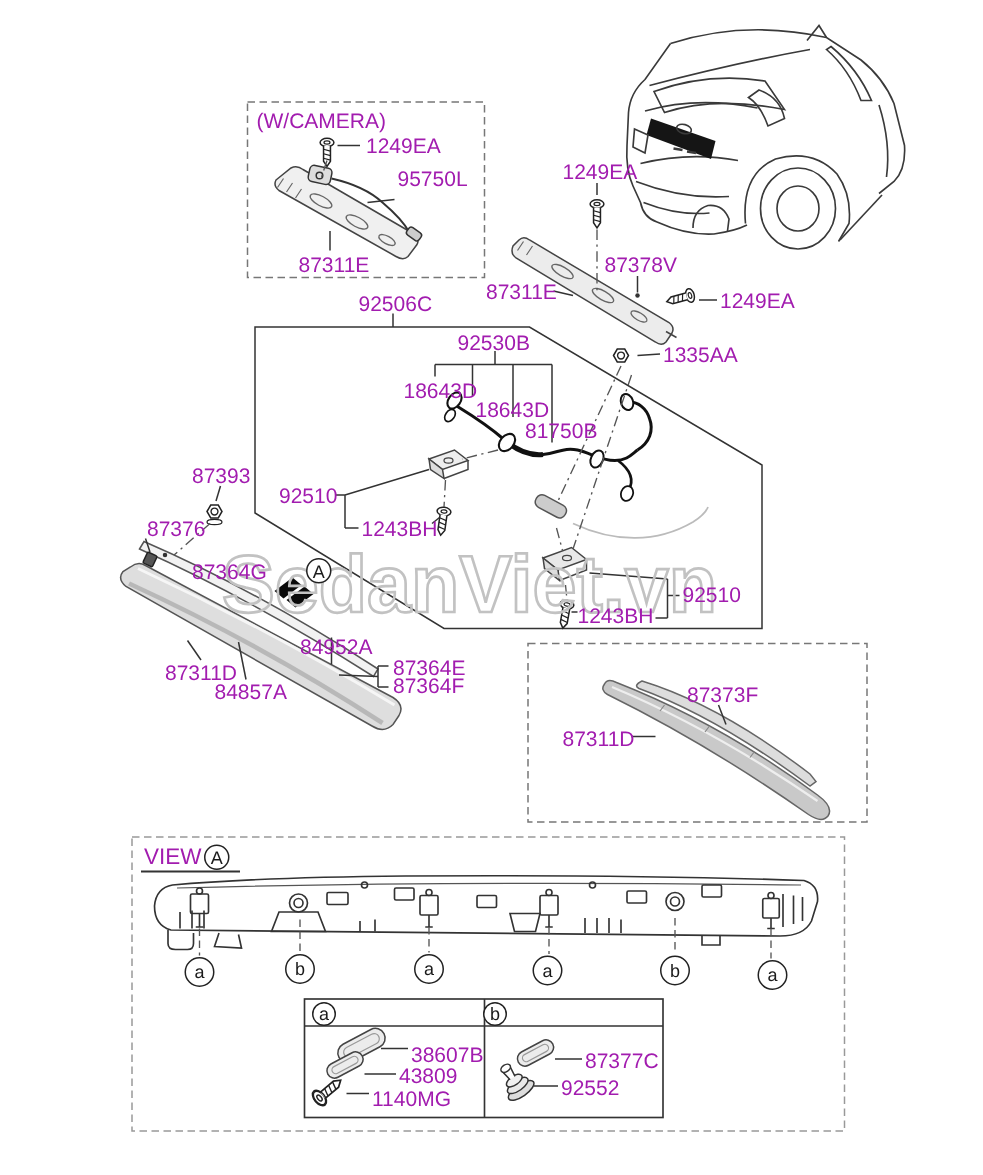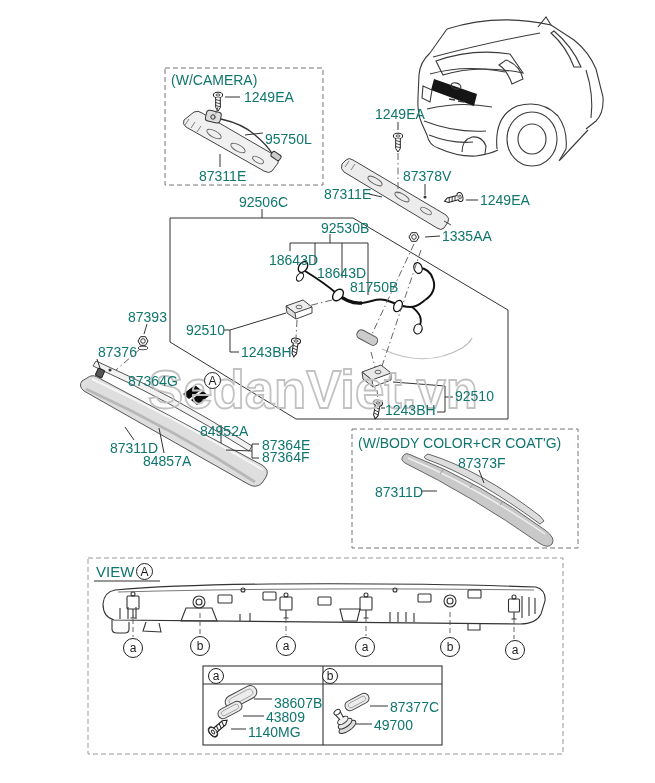--- a/index.html
+++ b/index.html
@@ -1,19 +1,19 @@
 <!DOCTYPE html>
 <html><head>
 <meta charset="utf-8">
 <style>
   html,body{margin:0;padding:0;background:#fff;}
   .stage{position:relative;width:655px;height:783px;background:#fff;overflow:hidden;
          font-family:"Liberation Sans",sans-serif;}
   svg.art{position:absolute;left:0;top:0;}
-  .lbl{position:absolute;font:14px/1.05 "Liberation Sans",sans-serif;color:#0f766e;white-space:nowrap;}
+  .lbl{position:absolute;font:14px/1.05 "Liberation Sans",sans-serif;color:#a21caf;white-space:nowrap;}
   .circ{position:absolute;border:1.3px solid #222;border-radius:50%;background:#fff;
         display:flex;align-items:center;justify-content:center;
         font:12px "Liberation Sans",sans-serif;color:#1b1b1b;box-sizing:border-box;}
 </style>
 </head>
 <body>
 
 <div class="stage">
 
 <svg class="art" width="655" height="783" viewBox="0 0 655 783">
@@ -261,45 +261,44 @@
       <ellipse cx="0" cy="-12" rx="3.5" ry="2.3" fill="#fff" stroke="#333"></ellipse>
     </g>
     <path d="M254,699 H272 M243,716 H264 M231,729 H246 M370,706 H388 M356,724 H372" stroke="#333" stroke-width="1" fill="none"></path>
   </g>
 
   <text x="148" y="408" font-family="Liberation Sans, sans-serif" font-weight="bold" font-size="54" fill="none" stroke="#c2c2c2" stroke-width="1.8" textLength="330" lengthAdjust="spacingAndGlyphs">SedanViet.vn</text>
 </svg>
 
 <div class="lbl" style="left:171px;top:73px">(W/CAMERA)</div>
 <div class="lbl" style="left:244px;top:90px">1249EA</div>
-<div class="lbl" style="left:265px;top:132px">95750L</div>
+<div class="lbl" style="left:265px;top:112px">95750L</div>
 <div class="lbl" style="left:199px;top:169px">87311E</div>
 <div class="lbl" style="left:239px;top:195px">92506C</div>
 <div class="lbl" style="left:375px;top:107px">1249EA</div>
 <div class="lbl" style="left:403px;top:169px">87378V</div>
 <div class="lbl" style="left:324px;top:187px">87311E</div>
 <div class="lbl" style="left:480px;top:193px">1249EA</div>
 <div class="lbl" style="left:442px;top:229px">1335AA</div>
-<div class="lbl" style="left:321px;top:221px">92530B</div>
+<div class="lbl" style="left:305px;top:221px">92530B</div>
 <div class="lbl" style="left:269px;top:253px">18643D</div>
 <div class="lbl" style="left:317px;top:266px">18643D</div>
 <div class="lbl" style="left:350px;top:280px">81750B</div>
 <div class="lbl" style="left:186px;top:323px">92510</div>
 <div class="lbl" style="left:241px;top:345px">1243BH</div>
 <div class="lbl" style="left:128px;top:310px">87393</div>
 <div class="lbl" style="left:98px;top:345px">87376</div>
 <div class="lbl" style="left:128px;top:374px">87364G</div>
 <div class="lbl" style="left:200px;top:424px">84952A</div>
 <div class="lbl" style="left:110px;top:441px">87311D</div>
 <div class="lbl" style="left:143px;top:454px">84857A</div>
 <div class="lbl" style="left:262px;top:438px">87364E</div>
 <div class="lbl" style="left:262px;top:450px">87364F</div>
 <div class="lbl" style="left:455px;top:389px">92510</div>
 <div class="lbl" style="left:385px;top:403px">1243BH</div>
-<div class="lbl" style="left:358px;top:436px">(W/BODY COLOR+CR COAT'G)</div>
 <div class="lbl" style="left:458px;top:456px">87373F</div>
 <div class="lbl" style="left:375px;top:485px">87311D</div>
 <div class="lbl" style="left:96px;top:564px;font-size:15px">VIEW</div>
 
 <div class="circ" style="left:136px;top:563px;width:17px;height:17px">A</div>
 <div class="circ" style="left:204px;top:372px;width:17px;height:17px">A</div>
 
 <div class="circ" style="left:123px;top:638px;width:20px;height:20px">a</div>
 <div class="circ" style="left:190px;top:636px;width:20px;height:20px">b</div>
 <div class="circ" style="left:276px;top:636px;width:20px;height:20px">a</div>
@@ -307,15 +306,15 @@
 <div class="circ" style="left:440px;top:637px;width:20px;height:20px">b</div>
 <div class="circ" style="left:505px;top:640px;width:20px;height:20px">a</div>
 
 <div class="circ" style="left:208px;top:668px;width:16px;height:16px">a</div>
 <div class="circ" style="left:322px;top:668px;width:16px;height:16px">b</div>
 
 <div class="lbl" style="left:274px;top:696px">38607B</div>
 <div class="lbl" style="left:266px;top:710px">43809</div>
 <div class="lbl" style="left:248px;top:725px">1140MG</div>
 <div class="lbl" style="left:390px;top:700px">87377C</div>
-<div class="lbl" style="left:374px;top:718px">49700</div>
+<div class="lbl" style="left:374px;top:718px">92552</div>
 
 </div>
 
 </body></html>

